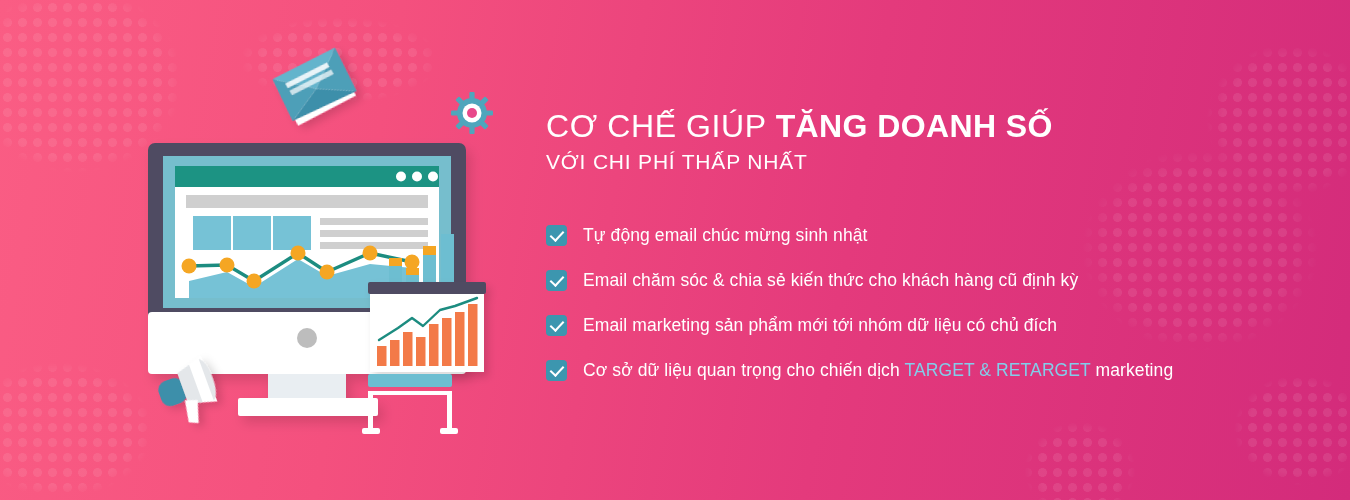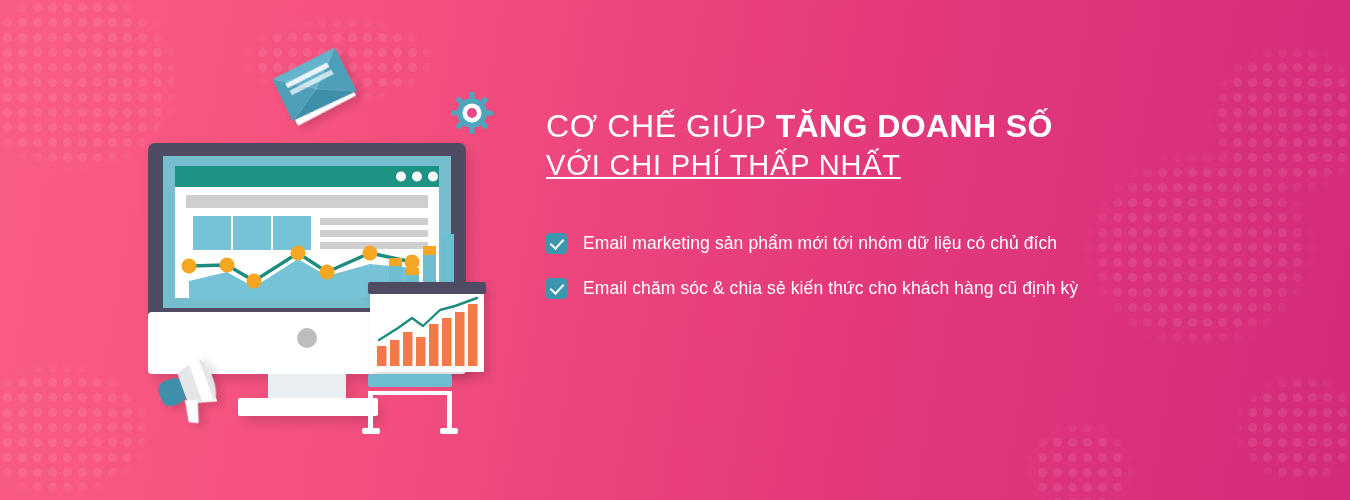--- a/index.html
+++ b/index.html
@@ -42,21 +42,21 @@
 
   
   .copy { position:absolute; left:546px; top:110px; width:780px; }
 
   .headline { color:#FFFFFF; line-height:1.0; }
   .headline .l1 {
     font-size:32px; font-weight:300; letter-spacing:0.6px; white-space:nowrap;
   }
   .headline .l1 .strong { font-weight:700; letter-spacing:0.4px; }
   .headline .l2 {
-    font-size:29px; font-weight:300; letter-spacing:0.8px; margin-top:9px; white-space:nowrap;text-decoration:underline;
+    font-size:21px; font-weight:300; letter-spacing:0.8px; margin-top:9px; white-space:nowrap;
   }
 
   .bullets { margin-top:41px; }
   .bullet {
     display:flex; align-items:center;
     height:45px; margin-bottom:0px;
   }
   .check {
     flex:0 0 auto; width:21px; height:21px; border-radius:4px;
     background:#3C96AF; position:relative; margin-right:16px;
@@ -202,28 +202,36 @@
 
   <div class="copy">
 
     <div class="headline">
       <div class="l1"><span>CƠ CHẾ GIÚP </span><span class="strong">TĂNG DOANH SỐ</span></div>
       <div class="l2">VỚI CHI PHÍ THẤP NHẤT</div>
     </div>
 
     <div class="bullets">
 
+      <div class="bullet">
+        <span class="check"></span>
+        <span class="btext">Tự động email chúc mừng sinh nhật</span>
+      </div>
+
+      <div class="bullet">
+        <span class="check"></span>
+        <span class="btext">Email chăm sóc &amp; chia sẻ kiến thức cho khách hàng cũ định kỳ</span>
+      </div>
 
       <div class="bullet">
         <span class="check"></span>
         <span class="btext">Email marketing sản phẩm mới tới nhóm dữ liệu có chủ đích</span>
       </div>
 
       <div class="bullet">
         <span class="check"></span>
-        <span class="btext">Email chăm sóc &amp; chia sẻ kiến thức cho khách hàng cũ định kỳ</span>
-      </div>
-
+        <span class="btext"><span>Cơ sở dữ liệu quan trọng cho chiến dịch </span><span class="hl">TARGET &amp; RETARGET</span><span> marketing</span></span>
+      </div>
 
     </div>
   </div>
 
 </div>
 
 </body></html>

